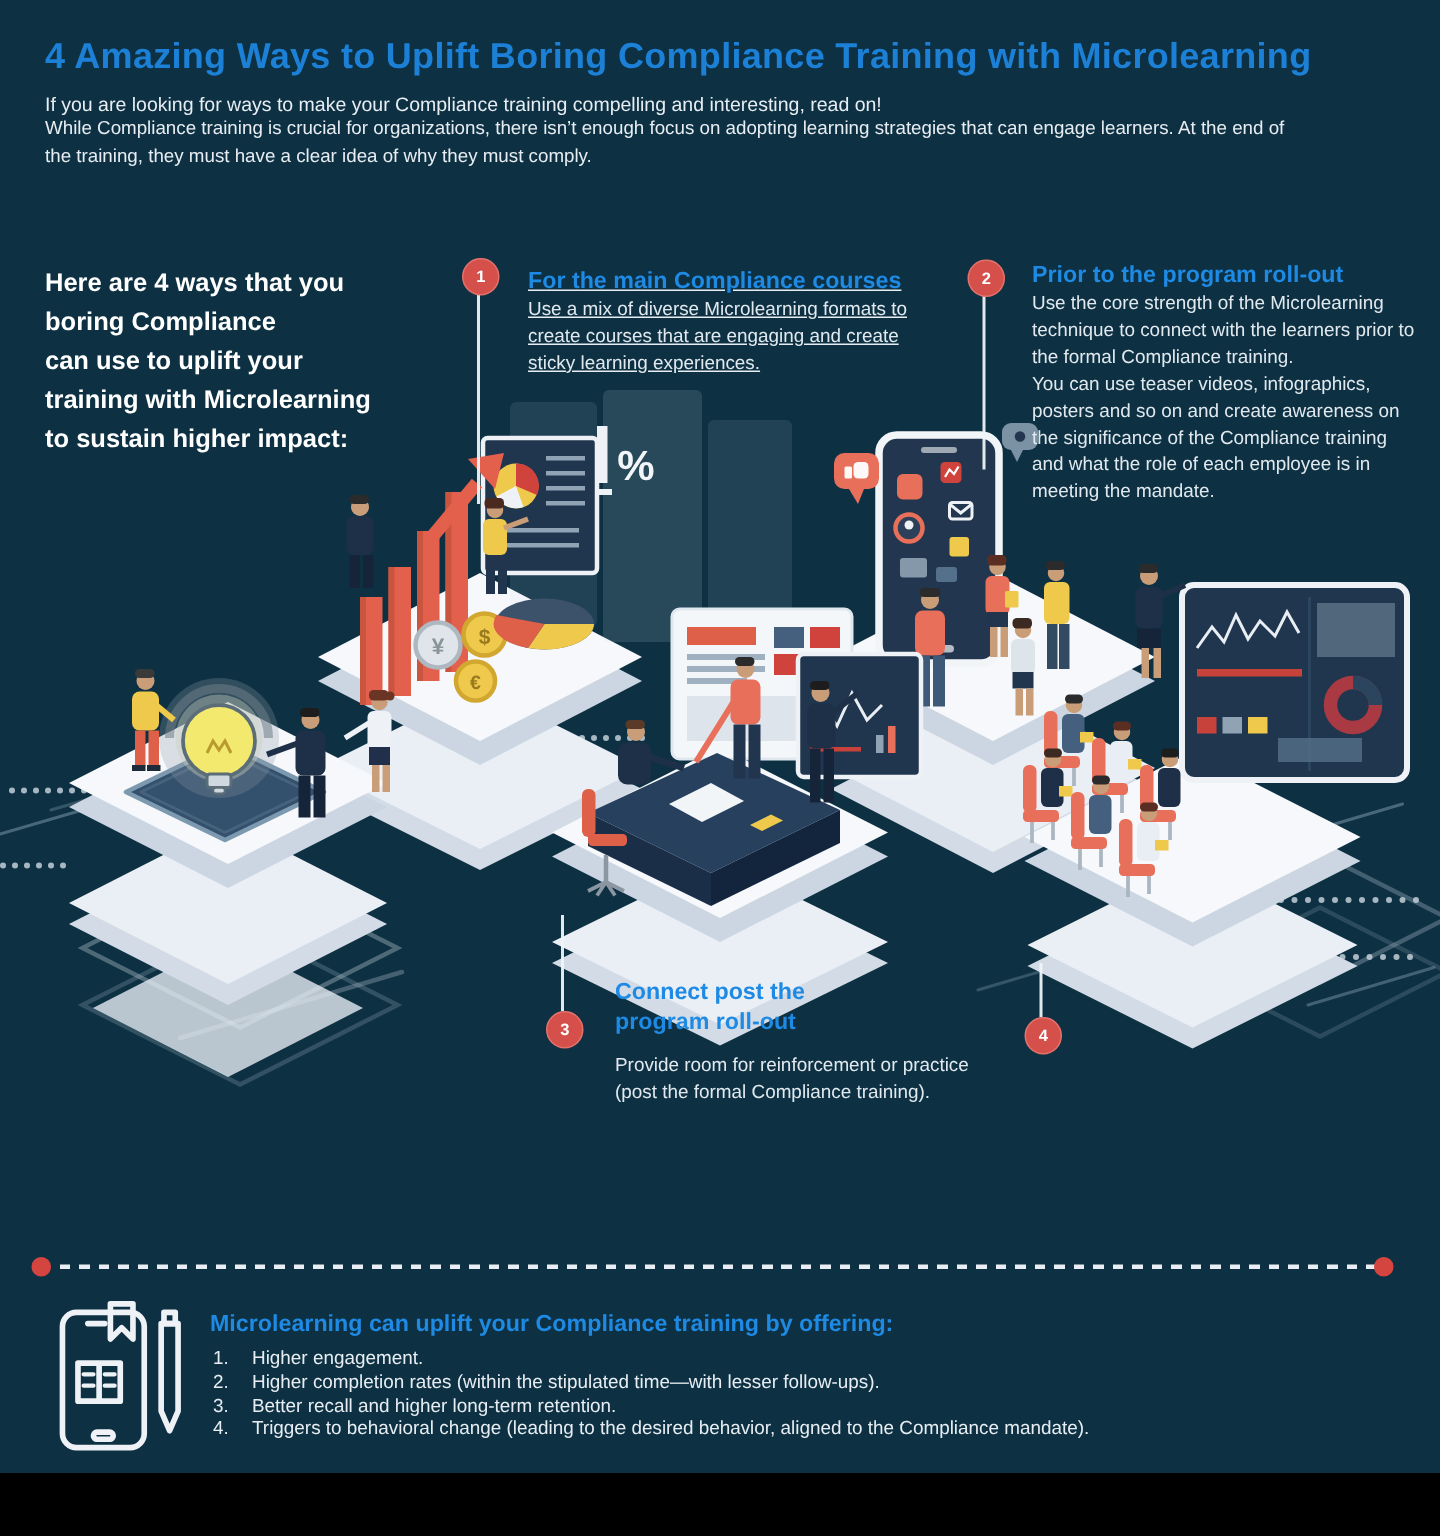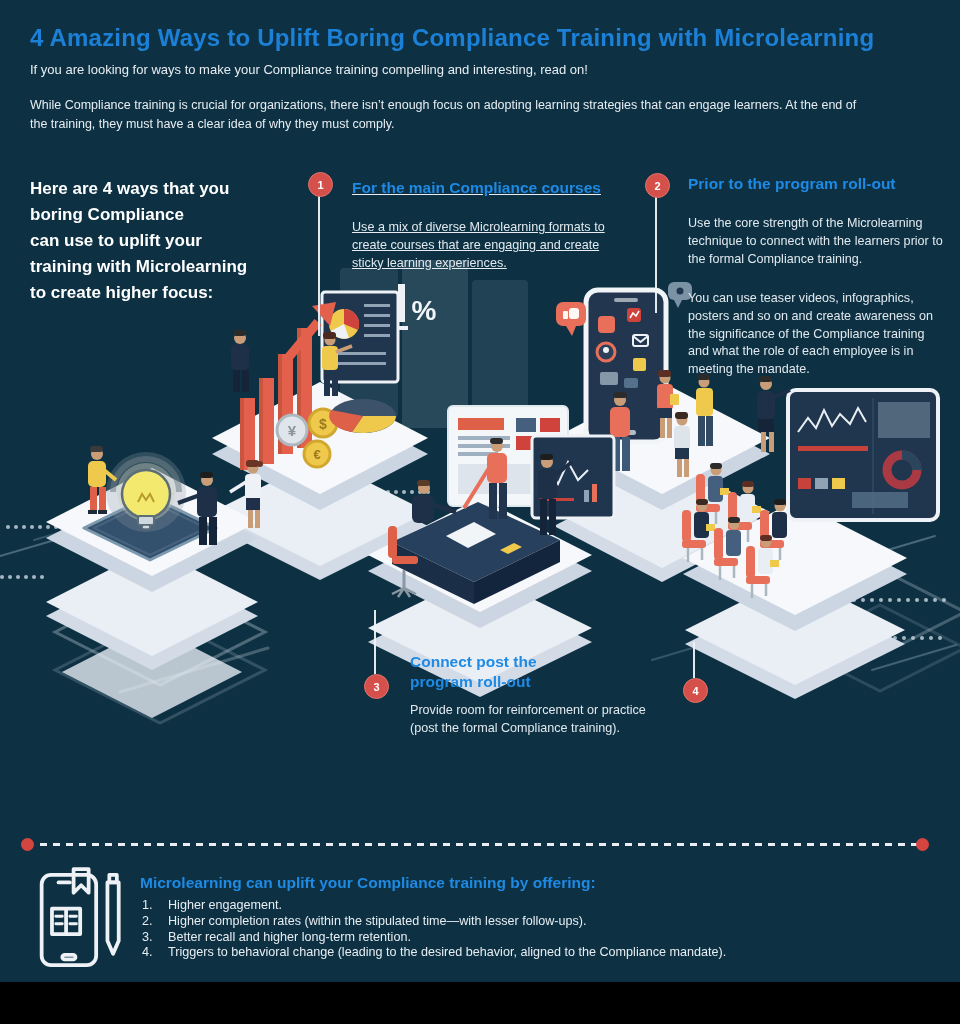--- a/index.html
+++ b/index.html
@@ -2,24 +2,24 @@
 <html><head>
 <meta charset="utf-8">
 <style>
   html,body{margin:0;padding:0;background:#000;}
   .page{position:relative;width:960px;height:1024px;background:#0d3143;overflow:hidden;
         font-family:"Liberation Sans","DejaVu Sans",sans-serif;color:#e7edf2;}
   .abs{position:absolute;}
   h1,h2,h3,p{margin:0;padding:0;}
   .title{left:30px;top:24px;width:910px;font-size:24px;font-weight:bold;color:#1b80d6;letter-spacing:.2px;}
   .subtitle{left:30px;top:62px;width:860px;font-size:13px;color:#e7edf2;}
-  .lead{left:30px;top:96px;width:845px;font-size:12.5px;line-height:1.55;color:#e7edf2;}
+  .lead{left:30px;top:76px;width:845px;font-size:12.5px;line-height:1.55;color:#e7edf2;}
   .intro{left:30px;top:176px;font-size:17px;font-weight:bold;color:#ffffff;line-height:26px;}
   .point-title{font-size:15.5px;font-weight:bold;color:#1e8ae4;line-height:1.3;}
-  .point-body{font-size:12.6px;line-height:1.42;color:#e1e9ef;margin-top:21px;}
+  .point-body{font-size:12.6px;line-height:1.42;color:#e1e9ef;margin-top:0;}
   .pt1{left:352px;top:178px;width:274px;text-decoration:underline;}
   .pt2{left:688px;top:174px;width:256px;}
   .pt3{left:410px;top:652px;width:250px;}
   .pt3 .point-title{width:178px;}
   .pt4{left:727px;top:652px;width:214px;}
   .badge{width:23px;height:23px;border-radius:50%;background:#d5504a;border:1px solid #e4726c;
          display:flex;align-items:center;justify-content:center;font-size:11px;font-weight:bold;color:#fff;z-index:6;}
   .pin{width:2px;background:#eef3f7;opacity:.95;z-index:5;}
   .sep-line{left:40px;top:843px;width:880px;height:3px;z-index:4;
     background:repeating-linear-gradient(90deg,#e8eef3 0 7px,transparent 7px 13px);}
@@ -39,21 +39,21 @@
 
   <h1 class="abs title z2">4 Amazing Ways to Uplift Boring Compliance Training with Microlearning</h1>
   <p class="abs subtitle z2">If you are looking for ways to make your Compliance training compelling and interesting, read on!</p>
   <p class="abs lead z2">While Compliance training is crucial for organizations, there isn’t enough focus on adopting learning strategies that can engage learners. At the end of the training, they must have a clear idea of why they must comply.</p>
 
   <div class="abs intro z2">
     <div>Here are 4 ways that you</div>
     <div>boring Compliance</div>
     <div>can use to uplift your</div>
     <div>training with Microlearning</div>
-    <div>to create higher focus:</div>
+    <div>to sustain higher impact:</div>
   </div>
 
   <div class="abs pt1 z2">
     <h2 class="point-title">For the main Compliance courses</h2>
     <p class="point-body">Use a mix of diverse Microlearning formats to create courses that are engaging and create sticky learning experiences.</p>
   </div>
 
   <div class="abs pt2 z2">
     <h2 class="point-title">Prior to the program roll-out</h2>
     <p class="point-body">Use the core strength of the Microlearning technique to connect with the learners prior to the formal Compliance training.</p>

